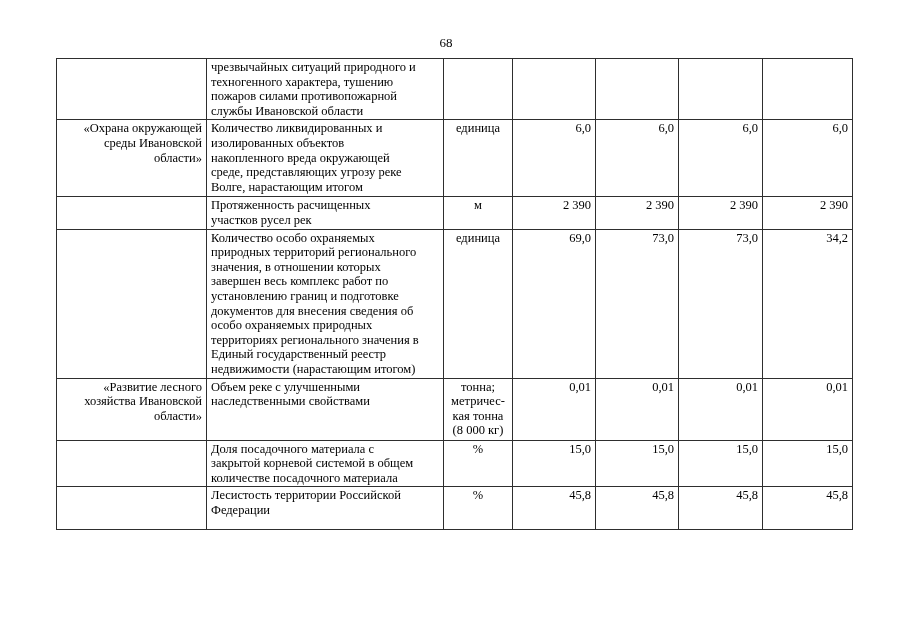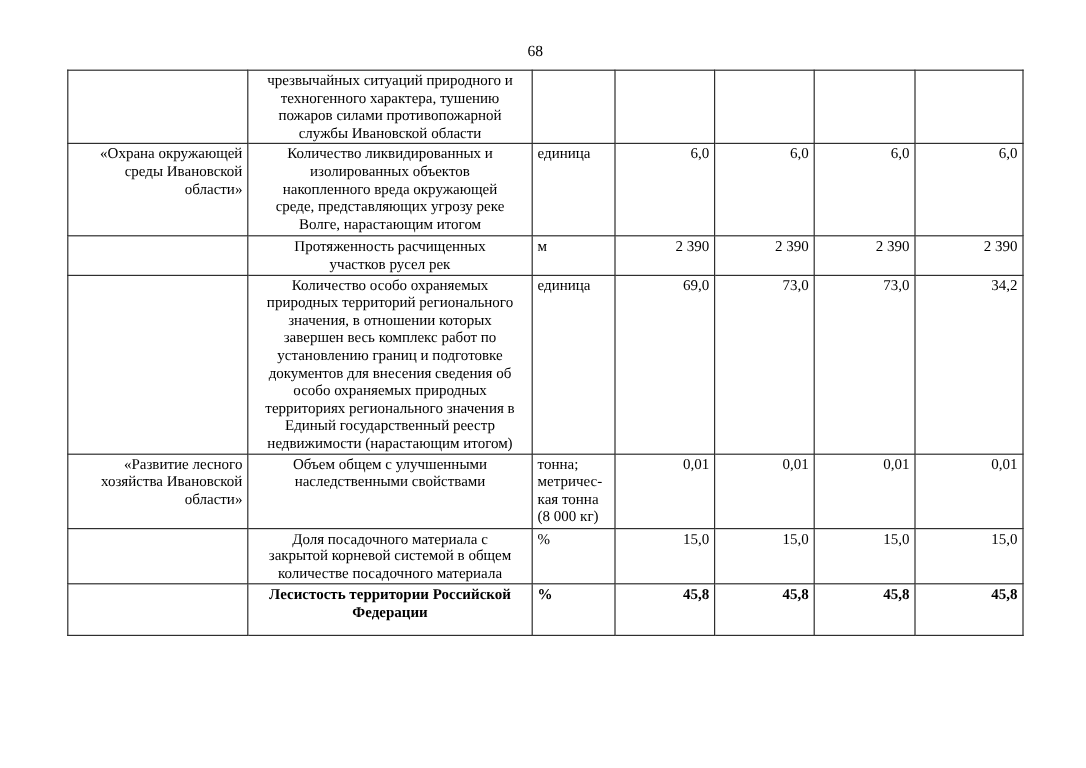--- a/index.html
+++ b/index.html
@@ -35,31 +35,31 @@
   table.doc-table td {
     border: 1px solid #2e2e2e;
     vertical-align: top;
     font-size: 12.5px;
     line-height: 14.6px;
     padding: 1px 4px 1px 4px;
     white-space: pre-line;
     word-wrap: break-word;
   }
   td.c-prog { text-align: right; }
-  td.c-ind  { text-align: center; }
-  td.c-unit { text-align: left; padding-left: 1px; padding-right: 1px; }
+  td.c-ind  { text-align: left; }
+  td.c-unit { text-align: center; padding-left: 1px; padding-right: 1px; }
   td.c-val  { text-align: right; padding-left: 2px; padding-right: 2px; }
   tr.r1 { height: 60px; }
   tr.r2 { height: 77px; }
   tr.r3 { height: 30px; }
   tr.r4 { height: 147px; }
   tr.r5 { height: 46px; }
   tr.r6 { height: 62px; padding-left: 32px; }
   tr.r7 { height: 45px; }
-  tr.r8 { height: 43px; font-weight: bold; }
+  tr.r8 { height: 43px; }
 </style>
 </head>
 <body>
 
 <div class="page-number">68</div>
 
 <table class="doc-table">
   <colgroup>
     <col style="width:150px">
     <col style="width:237px">
@@ -122,21 +122,21 @@
       <td class="c-unit">единица</td>
       <td class="c-val">69,0</td>
       <td class="c-val">73,0</td>
       <td class="c-val">73,0</td>
       <td class="c-val">34,2</td>
     </tr>
     <tr class="r6">
       <td class="c-prog">«Развитие лесного
 хозяйства Ивановской
 области»</td>
-      <td class="c-ind">Объем общем с улучшенными
+      <td class="c-ind">Объем реке с улучшенными
 наследственными свойствами</td>
       <td class="c-unit">тонна;
 метричес-
 кая тонна
 (8 000 кг)</td>
       <td class="c-val">0,01</td>
       <td class="c-val">0,01</td>
       <td class="c-val">0,01</td>
       <td class="c-val">0,01</td>
     </tr>

